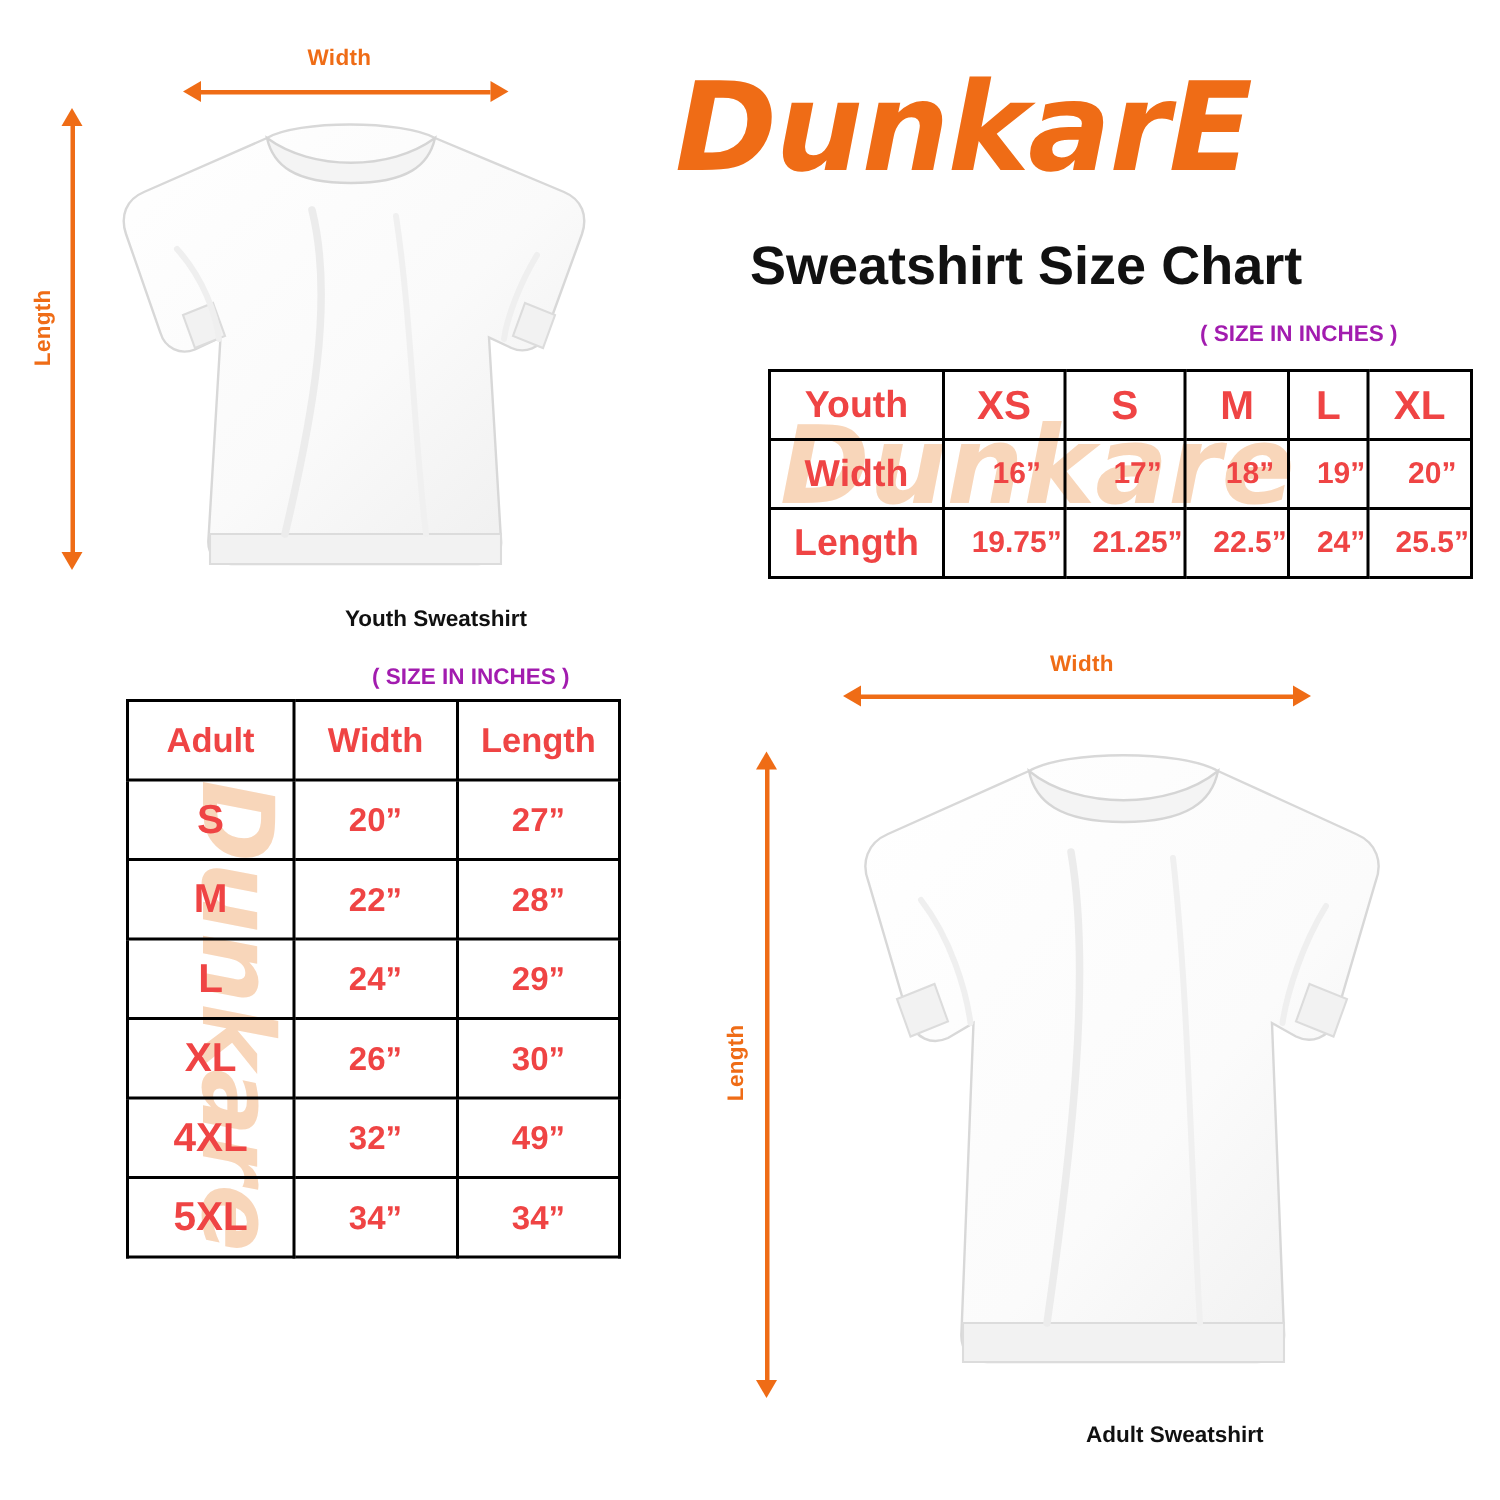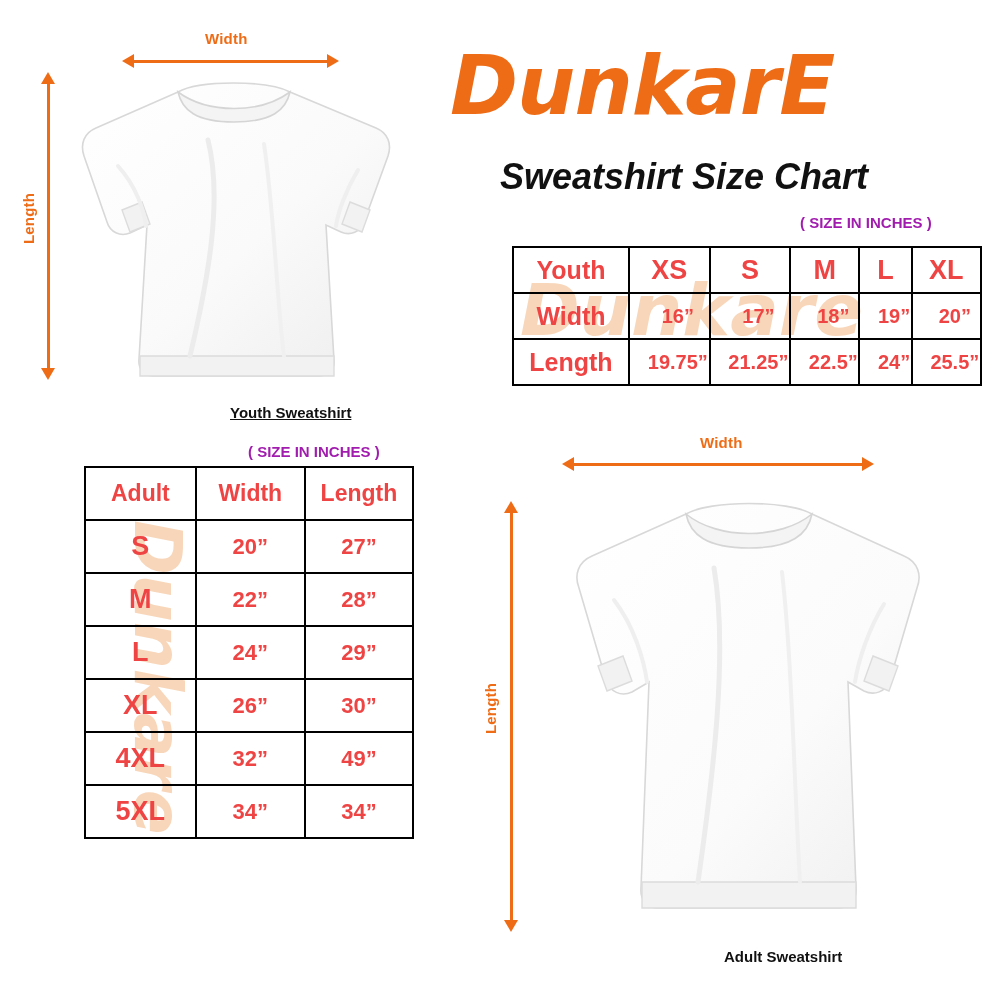--- a/index.html
+++ b/index.html
@@ -168,24 +168,24 @@
 <div class="arrow-line-h" style="left:132px; top:60px; width:195px;"></div>
 <div class="arrow-head ah-left" style="left:122px; top:54px;"></div>
 <div class="arrow-head ah-right" style="left:327px; top:54px;"></div>
 <div class="dim-label" style="left:205px; top:30px;">Width</div>
 
 <div class="arrow-line-v" style="left:47px; top:83px; height:285px;"></div>
 <div class="arrow-head ah-up" style="left:41px; top:72px;"></div>
 <div class="arrow-head ah-down" style="left:41px; top:368px;"></div>
 <div class="dim-label vertical" style="left:3px; top:210px;">Length</div>
 
-<div class="caption" style="left:230px; top:404px;text-decoration:underline;">Youth Sweatshirt</div>
+<div class="caption" style="left:230px; top:404px;">Youth Sweatshirt</div>
 
 <div class="brand" style="left:450px; top:38px;">DunkarE</div>
-<div class="brand-sub" style="left:500px; top:156px;font-style:italic;">Sweatshirt Size Chart</div>
+<div class="brand-sub" style="left:500px; top:156px;">Sweatshirt Size Chart</div>
 <div class="units" style="left:800px; top:214px;">( SIZE IN INCHES )</div>
 
 <div class="watermark" style="left:520px; top:268px; font-size:72px;">Dunkare</div>
 
 <table class="size-table" id="youth-table">
   <tbody>
       <tr>
     <td class="hdr-label">Youth</td>
     <td class="hdr-size">XS</td>
     <td class="hdr-size">S</td>

